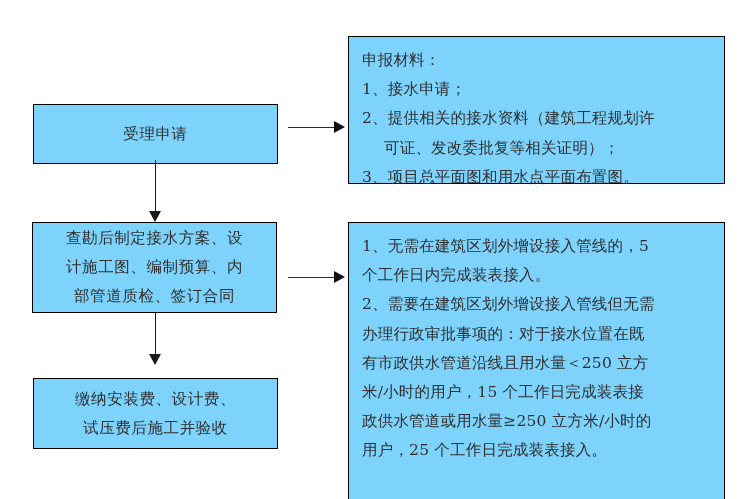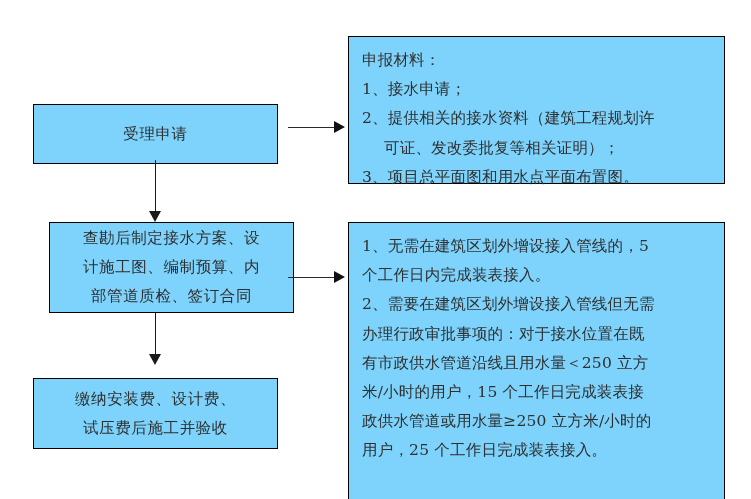--- a/index.html
+++ b/index.html
@@ -82,21 +82,21 @@
 </style>
 </head>
 <body>
 
 <div id="canvas">
 
   <div class="box box-center" style="left:33px; top:96px; width:245px; height:60px;margin-top:8px;">
     <span class="box-text">受理申请</span>
   </div>
 
-  <div class="box box-center" style="left:49px; top:222px; width:245px; height:91px;">
+  <div class="box box-center" style="left:32px; top:222px; width:245px; height:91px;">
     <span class="box-text">查勘后制定接水方案、设
 计施工图、编制预算、内
 部管道质检、签订合同</span>
   </div>
 
   <div class="box box-center" style="left:33px; top:378px; width:245px; height:71px;">
     <span class="box-text">缴纳安装费、设计费、
 试压费后施工并验收</span>
   </div>
 

